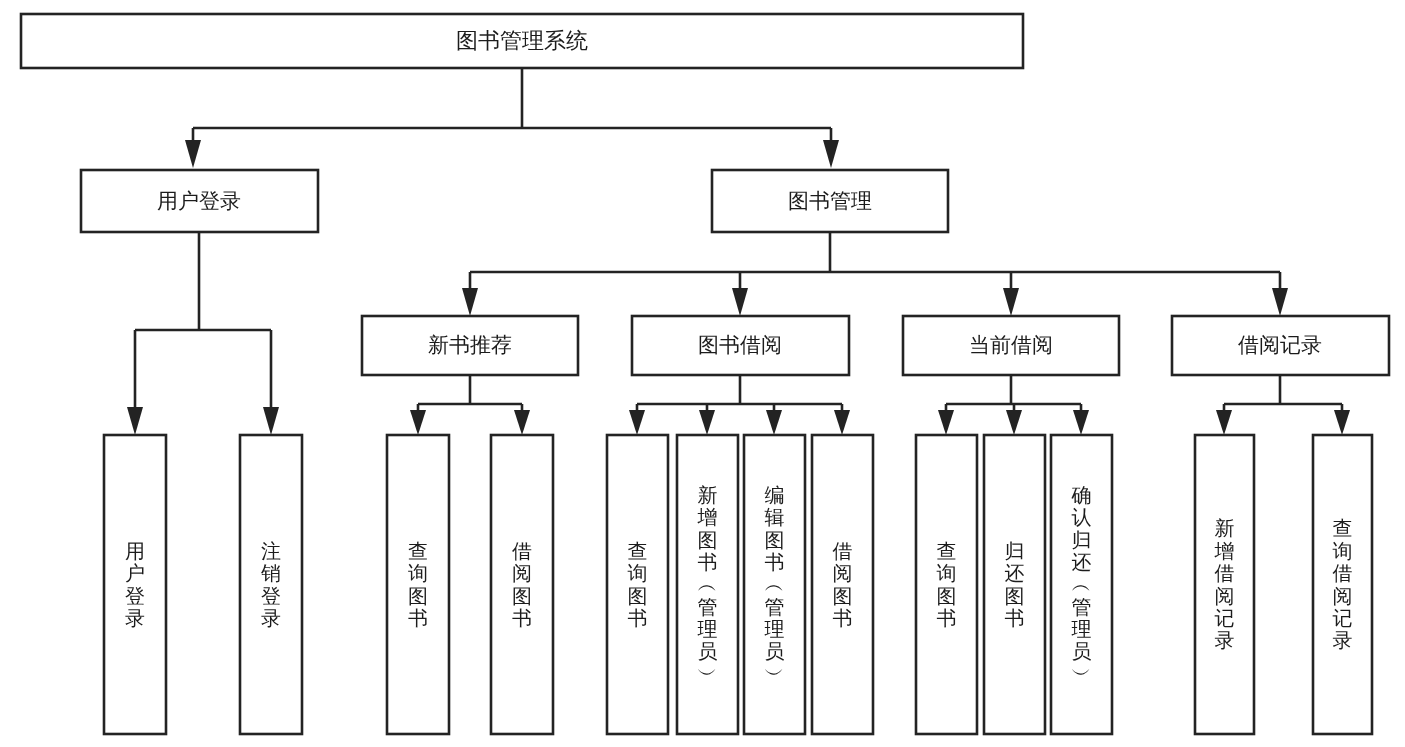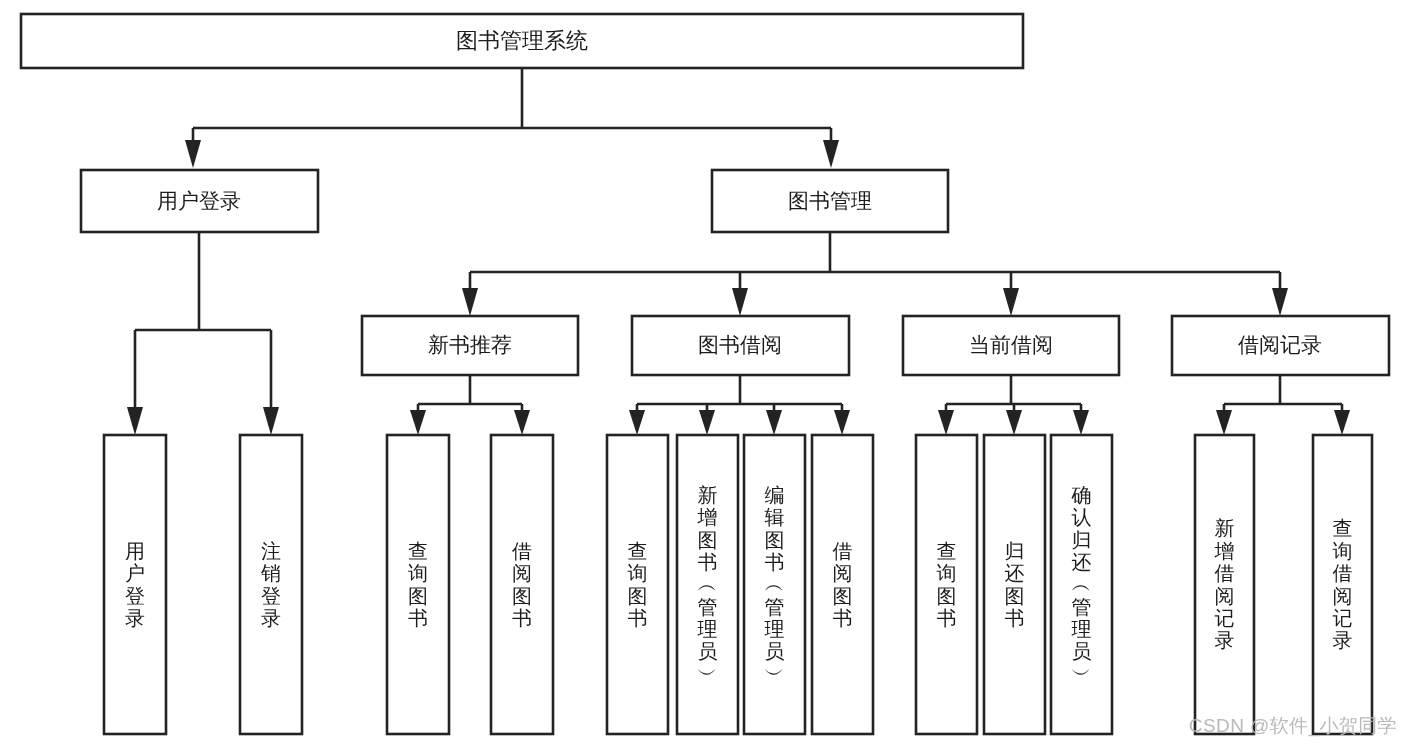--- a/index.html
+++ b/index.html
@@ -248,15 +248,14 @@
     <span><span>确</span><span>认</span><span>归</span><span>还</span><span>︵</span><span>管</span><span>理</span><span>员</span><span>︶</span></span>
   </div>
 
   <div class="vtext-wrap" style="left:1195px; top:435px; width:59px; height:299px;">
     <span><span>新</span><span>增</span><span>借</span><span>阅</span><span>记</span><span>录</span></span>
   </div>
   <div class="vtext-wrap" style="left:1313px; top:435px; width:59px; height:299px;">
     <span><span>查</span><span>询</span><span>借</span><span>阅</span><span>记</span><span>录</span></span>
   </div>
 
-  <div class="watermark">CSDN @软件_小贺同学</div>
 
 </div>
 
 </body></html>

